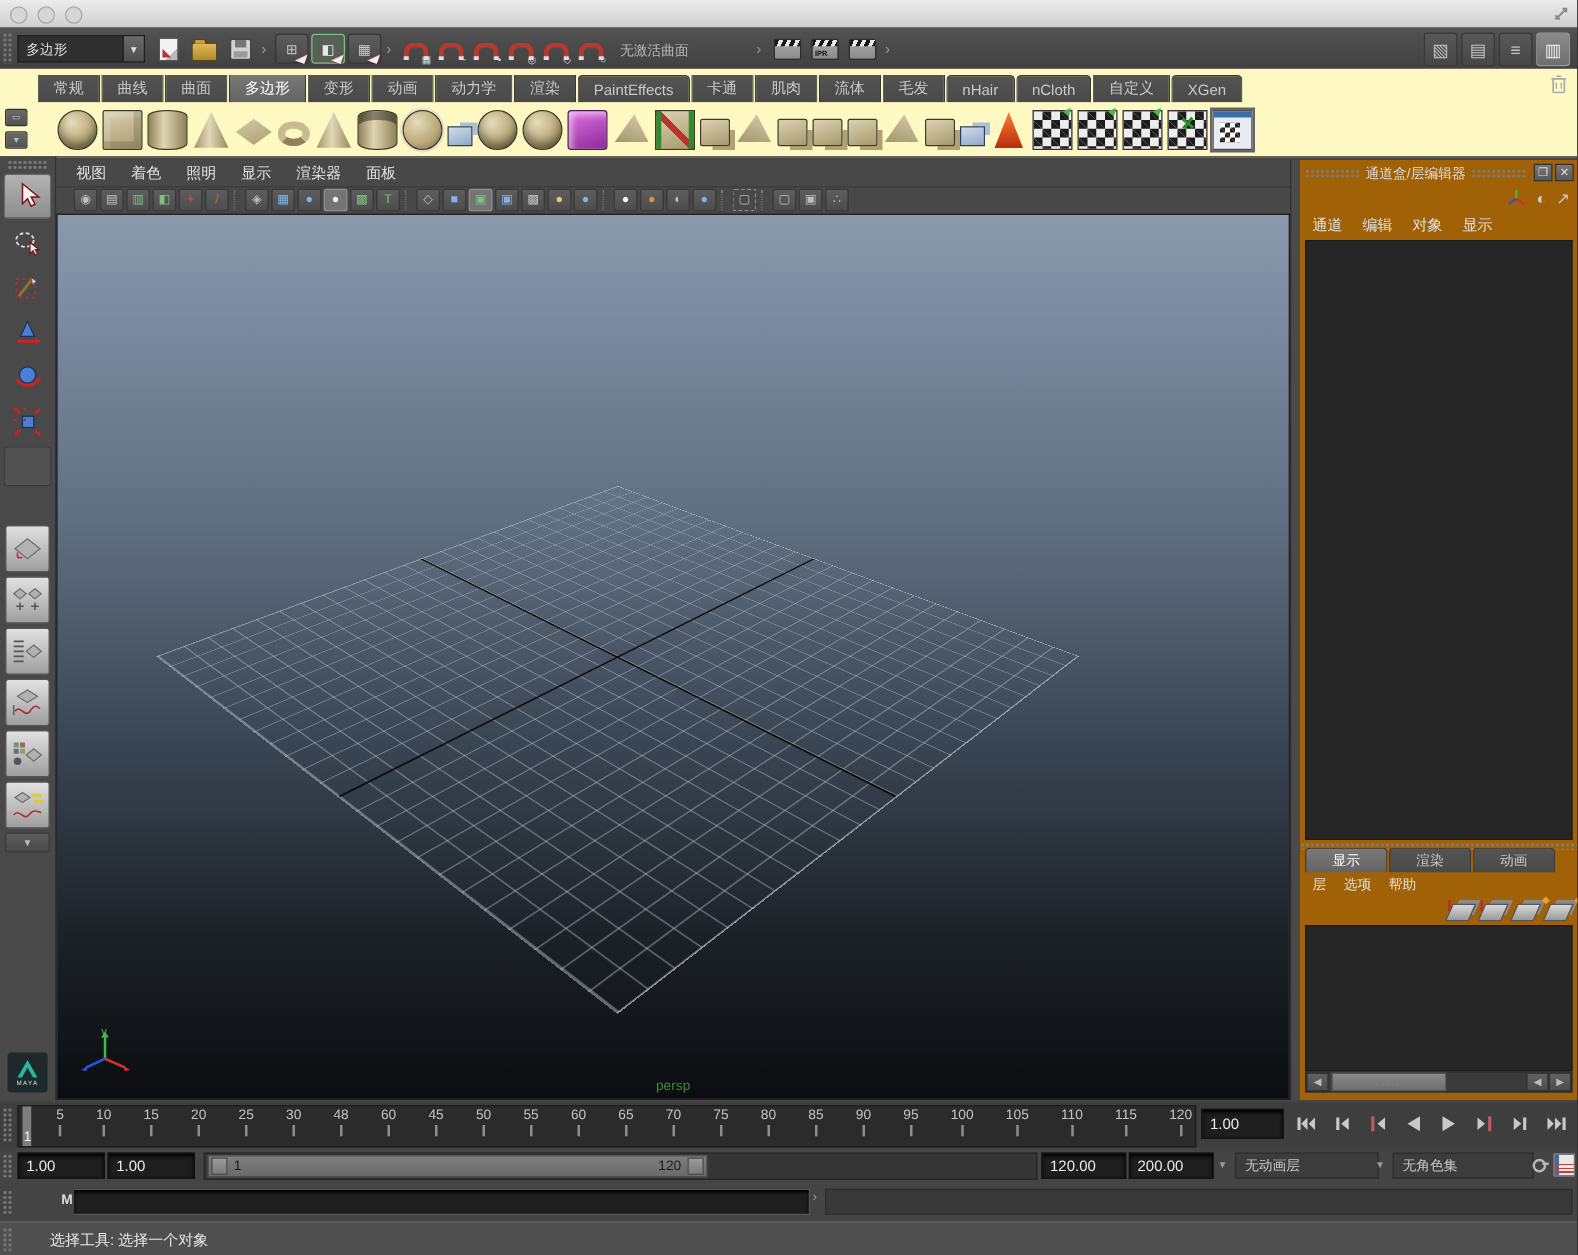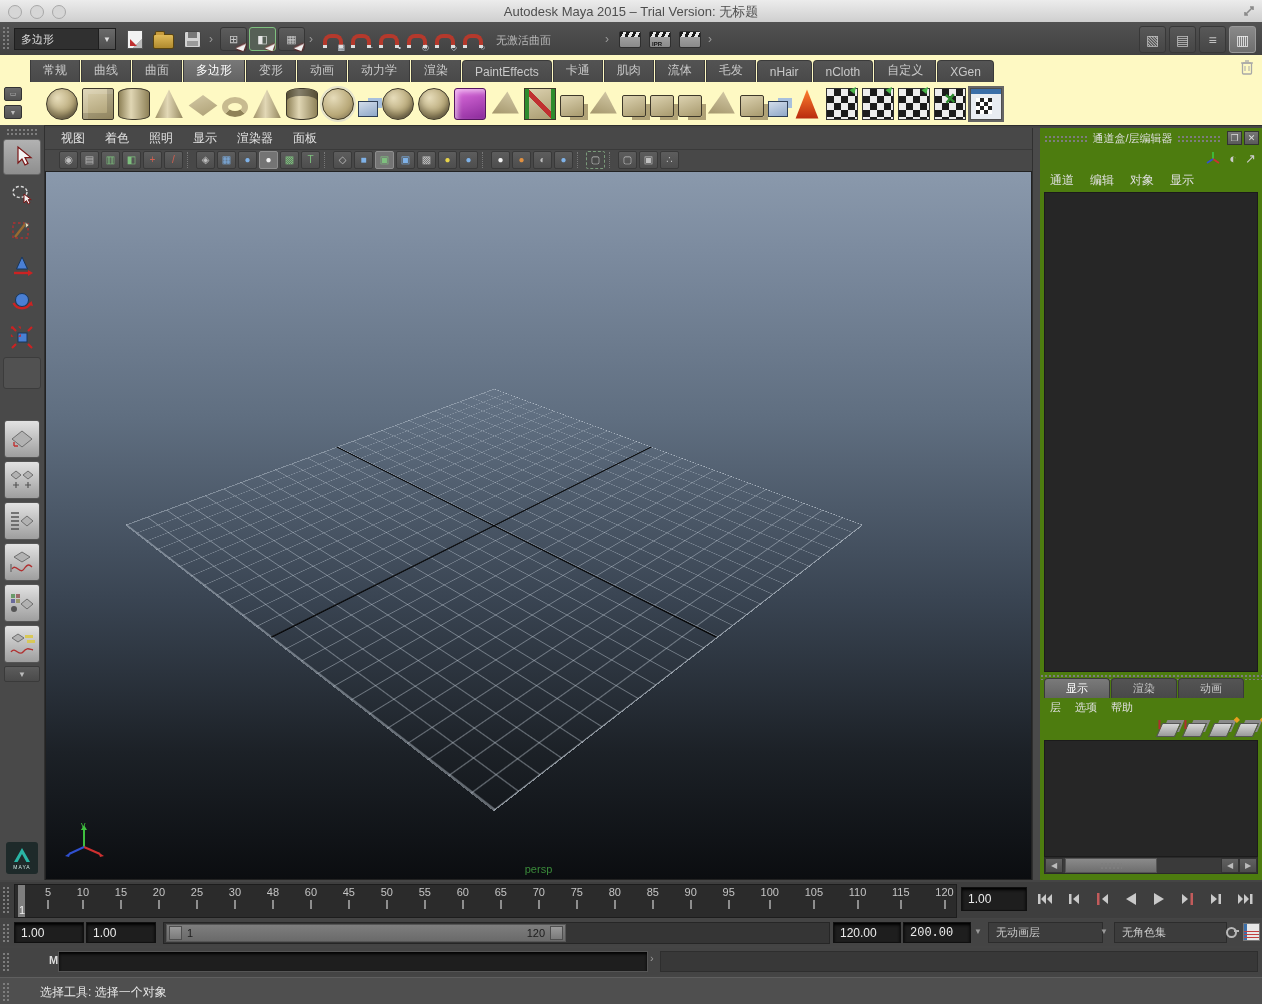--- a/index.html
+++ b/index.html
@@ -89,21 +89,21 @@
   .vpi.dashed{border:1px dashed #7a9a7a;background:transparent;}
   .vpi.sep{width:4px;background:transparent;border:none;border-left:1px dotted #777;border-radius:0;margin:0 2px;}
   #view3d{position:absolute;left:0;top:43px;right:0;bottom:0;background:linear-gradient(180deg,#8a99ac 0%,#7b8a9e 12%,#5f6e80 35%,#3a4553 60%,#1c2127 82%,#0b0d10 100%);overflow:hidden;border:1px solid #222;}
   #grid-plane{position:absolute;left:187px;top:92px;width:520px;height:520px;transform:perspective(900px) rotateX(60deg) rotateZ(45deg);background-image:repeating-linear-gradient(0deg,rgba(205,215,225,.42) 0 1px,transparent 1px 21.7px),repeating-linear-gradient(90deg,rgba(205,215,225,.42) 0 1px,transparent 1px 21.7px);border:1px solid rgba(205,215,225,.42);}
   #grid-plane::before{content:"";position:absolute;left:0;right:0;top:50%;height:2px;background:rgba(0,0,0,.85);}
   #grid-plane::after{content:"";position:absolute;top:0;bottom:0;left:50%;width:2px;background:rgba(0,0,0,.85);}
   #axis-ind{position:absolute;left:14px;bottom:18px;}
   #persp-label{position:absolute;left:0;right:0;bottom:4px;text-align:center;color:#3a8a3a;font-size:11px;}
   
   #vsep{left:1032px;top:128px;width:8px;height:752px;background:#4a4a4a;border-left:1px solid #303030;}
-  #rightpanel{left:1040px;top:128px;width:222px;height:752px;background:#4d7c0f;}
+  #rightpanel{left:1040px;top:128px;width:222px;height:752px;background:#a16207;}
   #cb-header{position:absolute;left:0;top:2px;right:0;height:16px;display:flex;align-items:center;}
   #cb-header .flexdots{flex:1;height:7px;margin:0 4px;}
   #cb-title{font-size:11px;color:#dedede;white-space:nowrap;}
   .winbtn{width:13px;height:12px;background:linear-gradient(#777,#5a5a5a);border:1px solid #333;margin-left:2px;display:flex;align-items:center;justify-content:center;color:#ddd;font-size:9px;line-height:1;}
   #cb-iconrow{position:absolute;right:6px;top:20px;height:20px;display:flex;align-items:center;gap:8px;color:#ccc;font-size:13px;}
   #cb-menus{position:absolute;left:10px;top:44px;right:0;height:18px;display:flex;gap:16px;font-size:12px;color:#e0e0e0;}
   #cb-area{position:absolute;left:4px;top:64px;right:4px;height:478px;background:#262626;border:1px solid #1b1b1b;}
   #le-sepdots{position:absolute;left:0;top:546px;right:0;height:6px;}
   #le-tabs{position:absolute;left:4px;top:552px;right:4px;height:18px;display:flex;align-items:flex-end;}
   .le-tab{flex:0 0 64px;text-align:center;font-size:11px;color:#c9c9c9;background:linear-gradient(#545454,#494949);border:1px solid #3a3a3a;border-bottom:none;border-radius:4px 4px 0 0;padding:2px 0;margin-right:1px;}
@@ -156,21 +156,20 @@
 <body>
 
 <div id="app">
 
   <div id="titlebar" class="abs">
     <div class="row" style="position:absolute;left:8px;top:5px;">
       <div class="tl-circle"></div>
       <div class="tl-circle"></div>
       <div class="tl-circle"></div>
     </div>
-    <div id="title-text">Autodesk Maya 2015 – Trial Version: 无标题</div>
     <svg class="abs" style="right:6px;top:4px;" width="14" height="14">
         <path d="M3 11 11 3 M8 3h3v3 M6 11H3V8" stroke="#8a8a8a" stroke-width="1.6" fill="none"></path>
       </svg>
   </div>
 
   <div id="statusline" class="abs">
     <div class="vgrip dots"></div>
     <div id="menuset">
       <span class="txt">多边形</span>
       <span class="dd">▼</span>
@@ -742,21 +741,21 @@
       <div id="range-bar">
         <div class="range-handle"></div>
         <span class="lab" style="margin-right:auto;">1</span>
         <span class="lab">120</span>
         <div class="range-handle"></div>
       </div>
     </div>
     <div class="numfield" style="left:833px;width:60px;">
         <span>120.00</span>
       </div>
-    <div class="numfield" style="left:903px;width:60px;font-family:Liberation Mono, monospace;">
+    <div class="numfield" style="left:903px;width:60px;">
         <span>200.00</span>
       </div>
     <span class="ddchev" style="left:974px;">▼</span>
     <div class="ddfield" style="left:988px;width:106px;">
         <span>无动画层</span>
       </div>
     <span class="ddchev" style="left:1100px;">▼</span>
     <div class="ddfield" style="left:1114px;width:104px;">
         <span>无角色集</span>
       </div>

